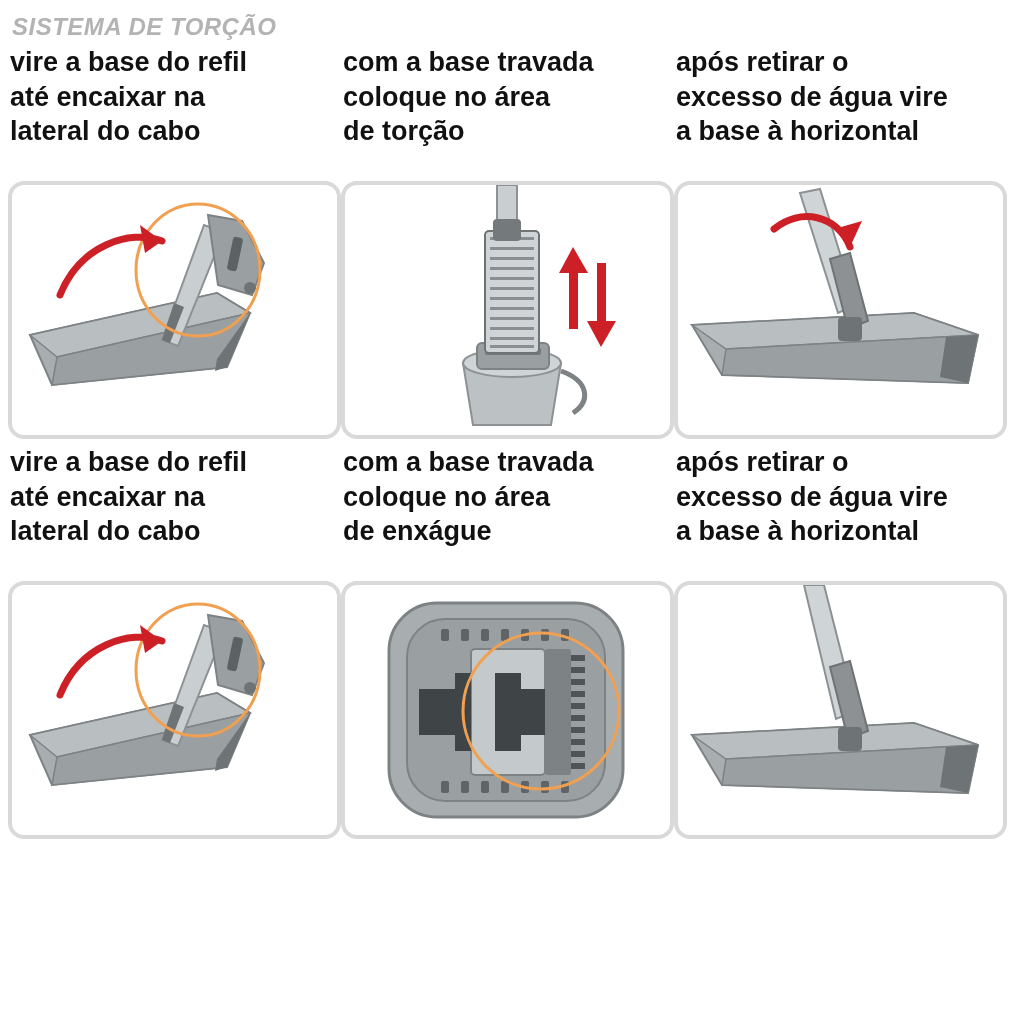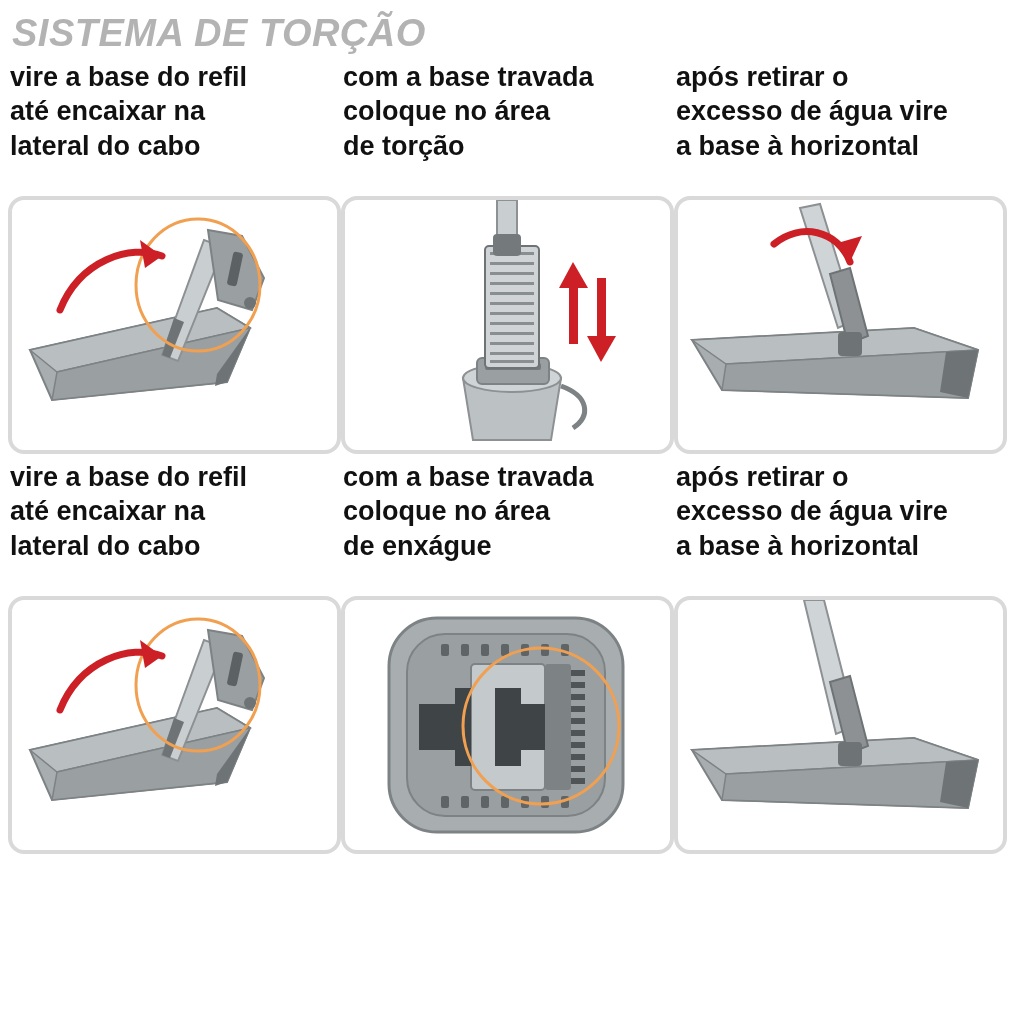--- a/index.html
+++ b/index.html
@@ -20,21 +20,21 @@
     box-sizing: border-box;
     padding: 10px 8px 0 8px;
   }
   .section {
     width: 100%;
   }
   .section-title {
     font-family: "Liberation Sans", sans-serif;
     font-style: italic;
     font-weight: bold;
-    font-size: 38px;
+    font-size: 24px;
     letter-spacing: 0.5px;
     color: #b3b3b3;
     margin: 4px 0 6px 4px;
     line-height: 1.05;
   }
   .cols {
     display: flex;
     gap: 0;
     width: 100%;
   }

